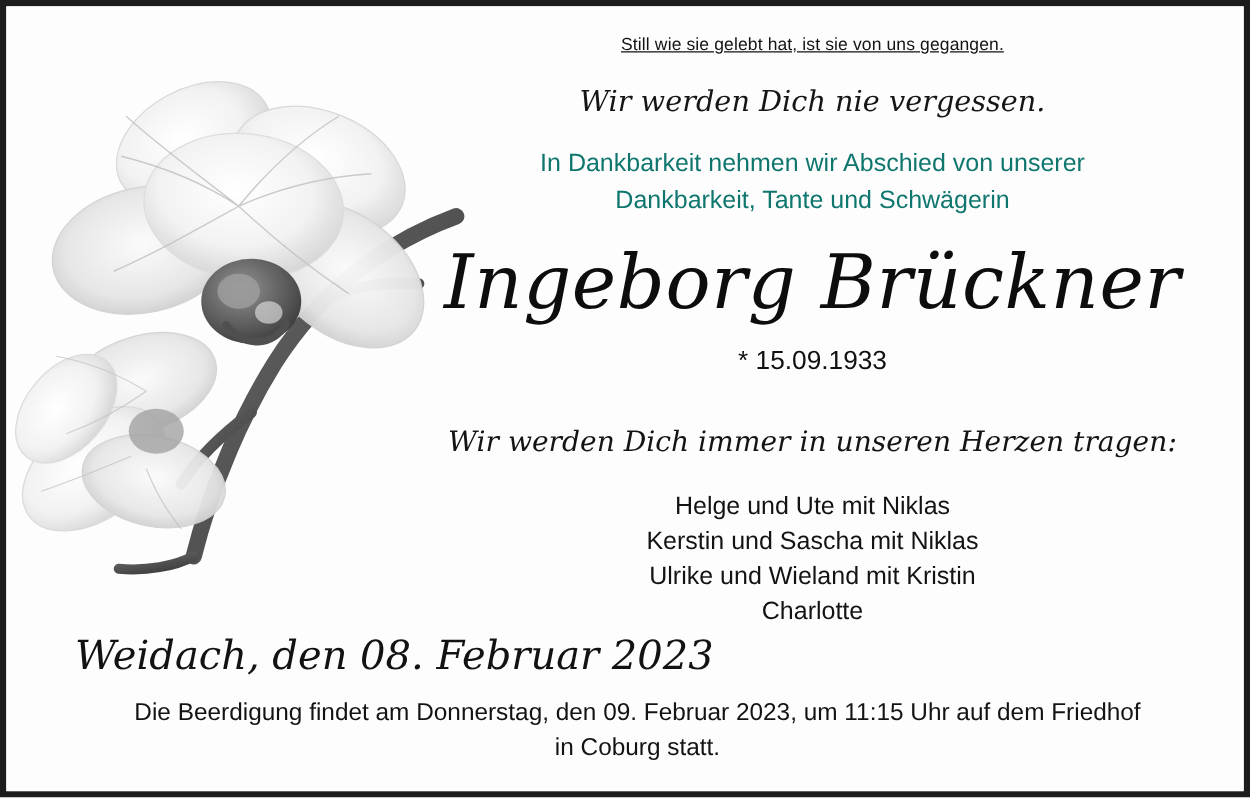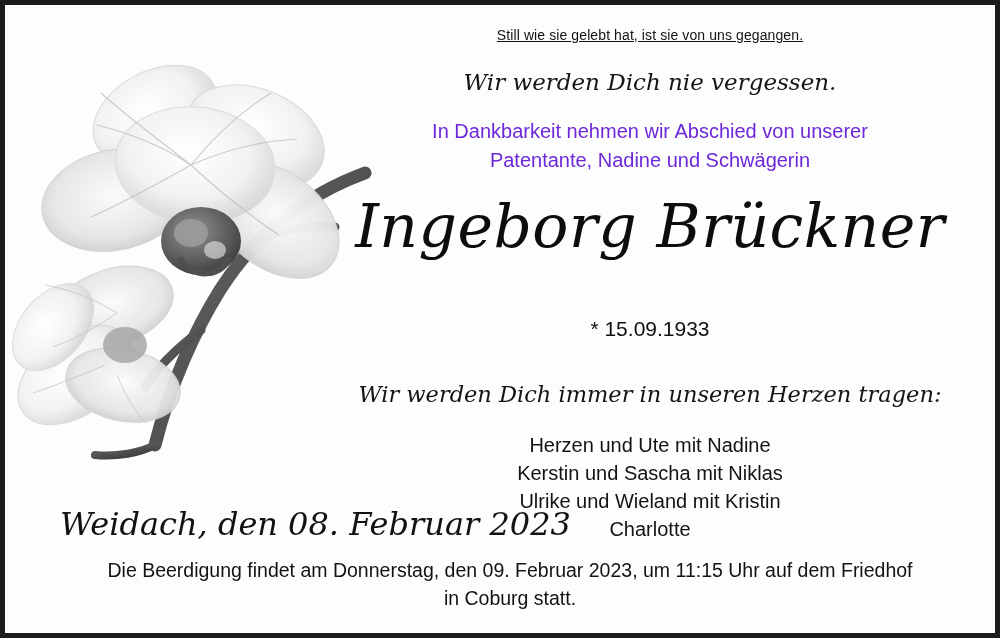--- a/index.html
+++ b/index.html
@@ -58,38 +58,37 @@
   }
   .gap-1 { height: 26px; }
   .gap-2 { height: 22px; }
   .gap-3 { height: 16px; }
   .gap-4 { height: 40px; }
   .gap-5 { height: 24px; }
 
   .dedication {
     font-size: 20px;
     line-height: 29px;
-    color: #6d28d9;
+    color: #0f766e;
   }
   .name {
     font-family: "DejaVu Serif", serif;
     font-style: italic;
     font-weight: 400;
     font-size: 60px;
     letter-spacing: 0.5px;
     color: #0d0d0d;
     white-space: nowrap;
   }
   .dates {
     display: flex;
     justify-content: center;
     gap: 120px;
     font-size: 21px;
     color: #101010;
-    margin-top: 40px;
   }
   .dates span { white-space: nowrap; }
 
   .herzen {
     font-family: "DejaVu Serif", serif;
     font-style: italic;
     font-size: 22.5px;
     color: #141414;
     white-space: nowrap;
   }
@@ -192,32 +191,32 @@
         <ellipse cx="120" cy="300" rx="22" ry="18" fill="#9d9d9d" opacity="0.8"></ellipse>
       </g>
     </svg>
 
     <div class="content">
       <div class="line-top">Still wie sie gelebt hat, ist sie von uns gegangen.</div>
       <div class="gap-1"></div>
       <div class="script">Wir werden Dich nie vergessen.</div>
       <div class="gap-2"></div>
       <div class="dedication">In Dankbarkeit nehmen wir Abschied von unserer</div>
-      <div class="dedication">Patentante, Nadine und Schwägerin</div>
+      <div class="dedication">Dankbarkeit, Tante und Schwägerin</div>
       <div class="gap-3"></div>
       <div class="name">Ingeborg Brückner</div>
       <div class="gap-3"></div>
       <div class="dates">
         <span>* 15.09.1933</span>
       </div>
       <div class="gap-4"></div>
       <div class="herzen">Wir werden Dich immer in unseren Herzen tragen:</div>
       <div class="gap-5"></div>
       <div class="family">
-        <div>Herzen und Ute mit Nadine</div>
+        <div>Helge und Ute mit Niklas</div>
         <div>Kerstin und Sascha mit Niklas</div>
         <div>Ulrike und Wieland mit Kristin</div>
         <div>Charlotte</div>
       </div>
     </div>
 
     <div class="bottom">
       <div class="place-date">Weidach, den 08. Februar 2023</div>
       <div class="funeral">
         <div>Die Beerdigung findet am Donnerstag, den 09. Februar 2023, um 11:15 Uhr auf dem Friedhof</div>

